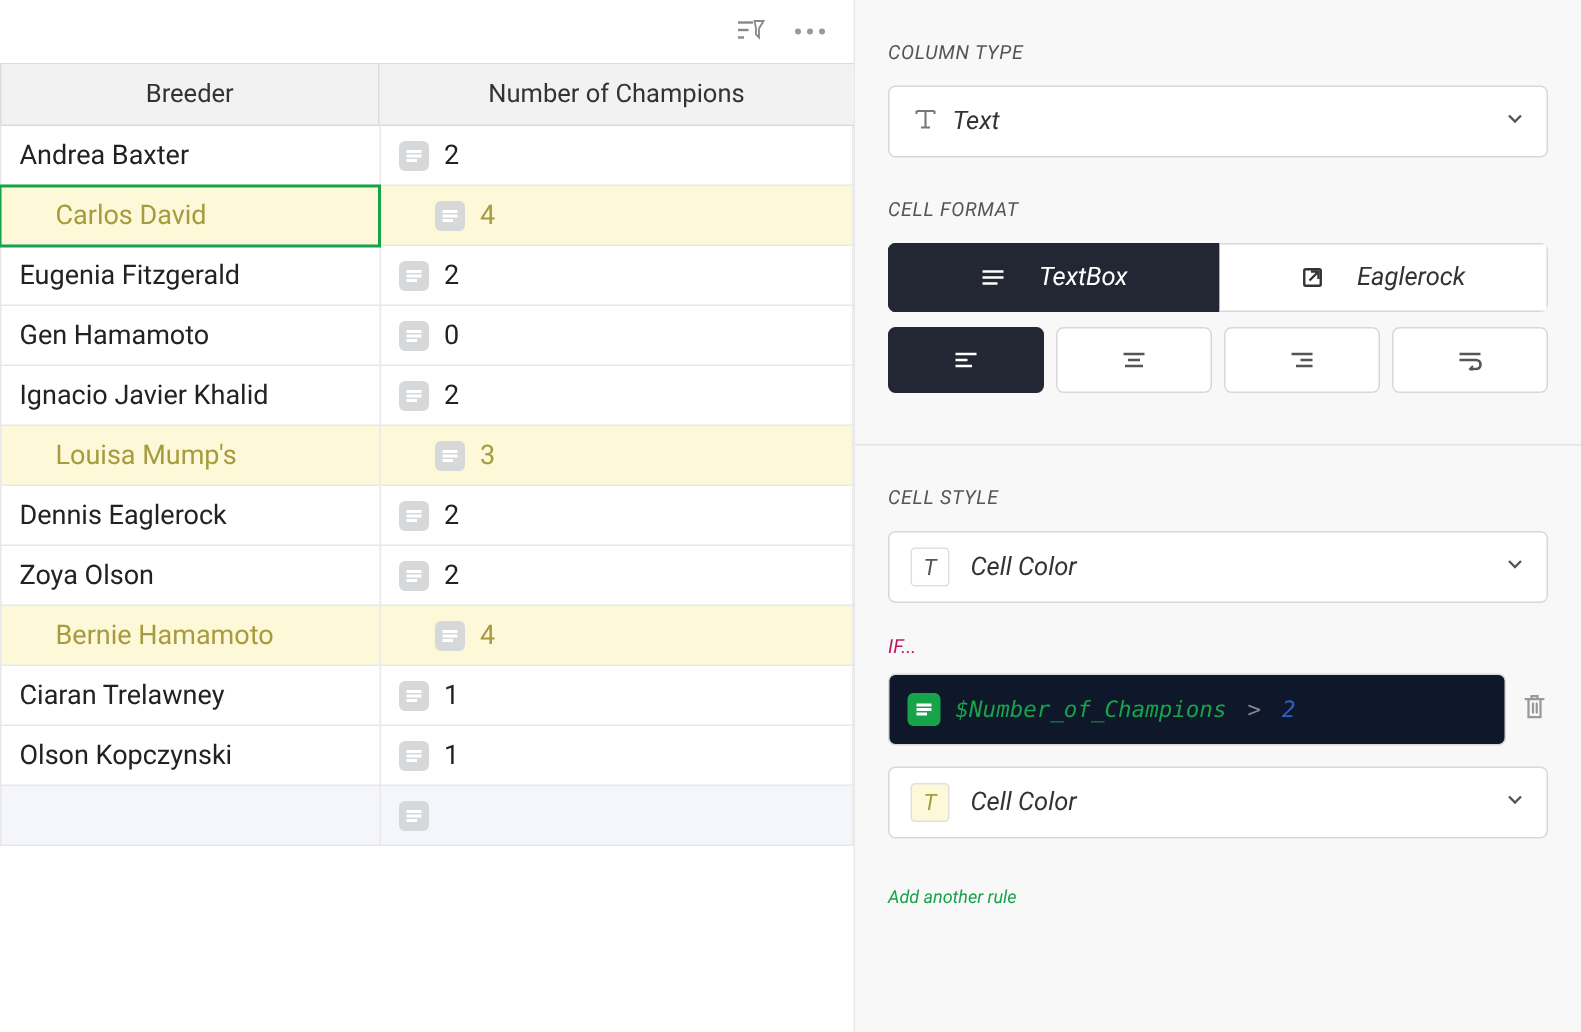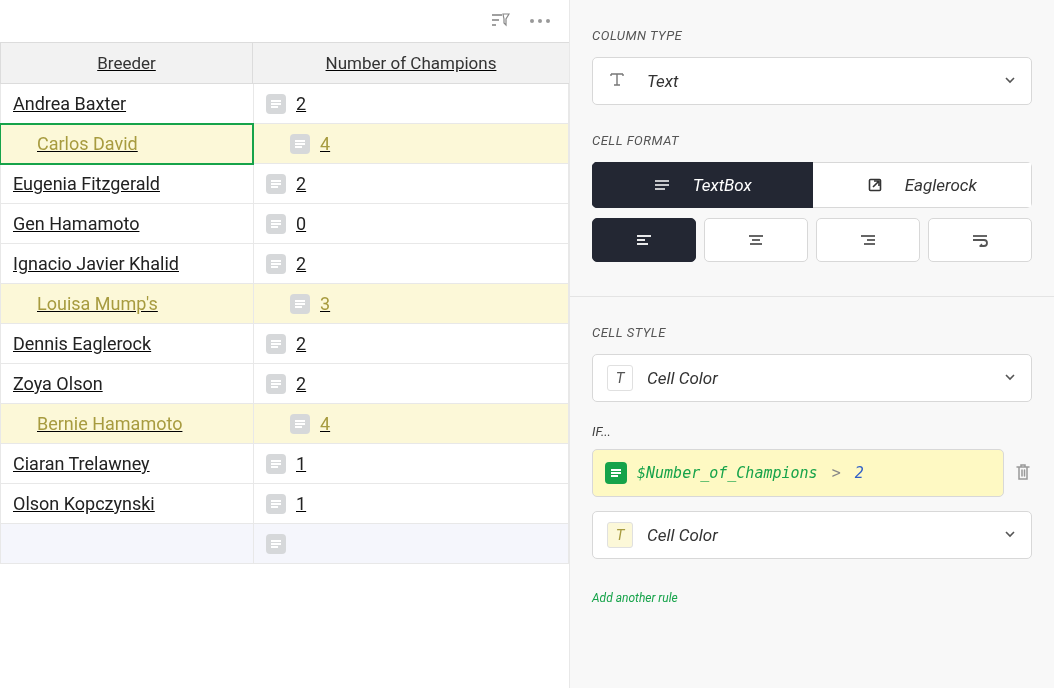--- a/index.html
+++ b/index.html
@@ -10,21 +10,20 @@
     width: 1054px;
     height: 688px;
     display: flex;
     overflow: hidden;
   }
   .left-pane {
     width: 570px;
     display: flex;
     flex-direction: column;
     border-right: 1px solid #e8e8e8;
-    text-decoration: underline;
   }
   .toolbar {
     height: 42px;
     display: flex;
     justify-content: flex-end;
     align-items: center;
     gap: 18px;
     padding-right: 18px;
   }
   .toolbar-icon {
@@ -116,21 +115,21 @@
   .select-box {
     background: #fff;
     border: 1px solid #d8d8d8;
     border-radius: 5px;
     height: 48px;
     display: flex;
     align-items: center;
     padding: 0 14px;
     font-size: 17px;
     color: #333;
-    gap: 20px;
+    gap: 8px;
     margin-bottom: 28px;
     cursor: pointer;
     position: relative;
   }
   .select-box .chev {
     margin-left: auto;
   }
   .segmented {
     display: flex;
     border-radius: 5px;
@@ -203,25 +202,25 @@
     height: 26px;
     border-radius: 3px;
     border: 1px solid #e0e0e0;
     display: flex;
     align-items: center;
     justify-content: center;
     font-size: 15px;
     color: #555;
   }
   .swatch.yellow { background:#fcf8d8; color:#a79b3f; }
-  .if-label { font-size: 13px; color:#404040; margin-bottom:10px; }
+  .if-label { font-size: 13px; color:#be185d; margin-bottom:10px; }
   .rule-row { display:flex; align-items:center; gap:10px; margin-bottom:14px; }
   .rule-box {
     flex:1;
-    background:#fef9c3;
+    background:#0f172a;
     border:1px solid #d8d8d8;
     border-radius:5px;
     height:48px;
     display:flex;
     align-items:center;
     padding:0 12px;
     gap:10px;
     font-family: ui-monospace, Menlo, Consolas, monospace;
     font-size:15px;
   }

